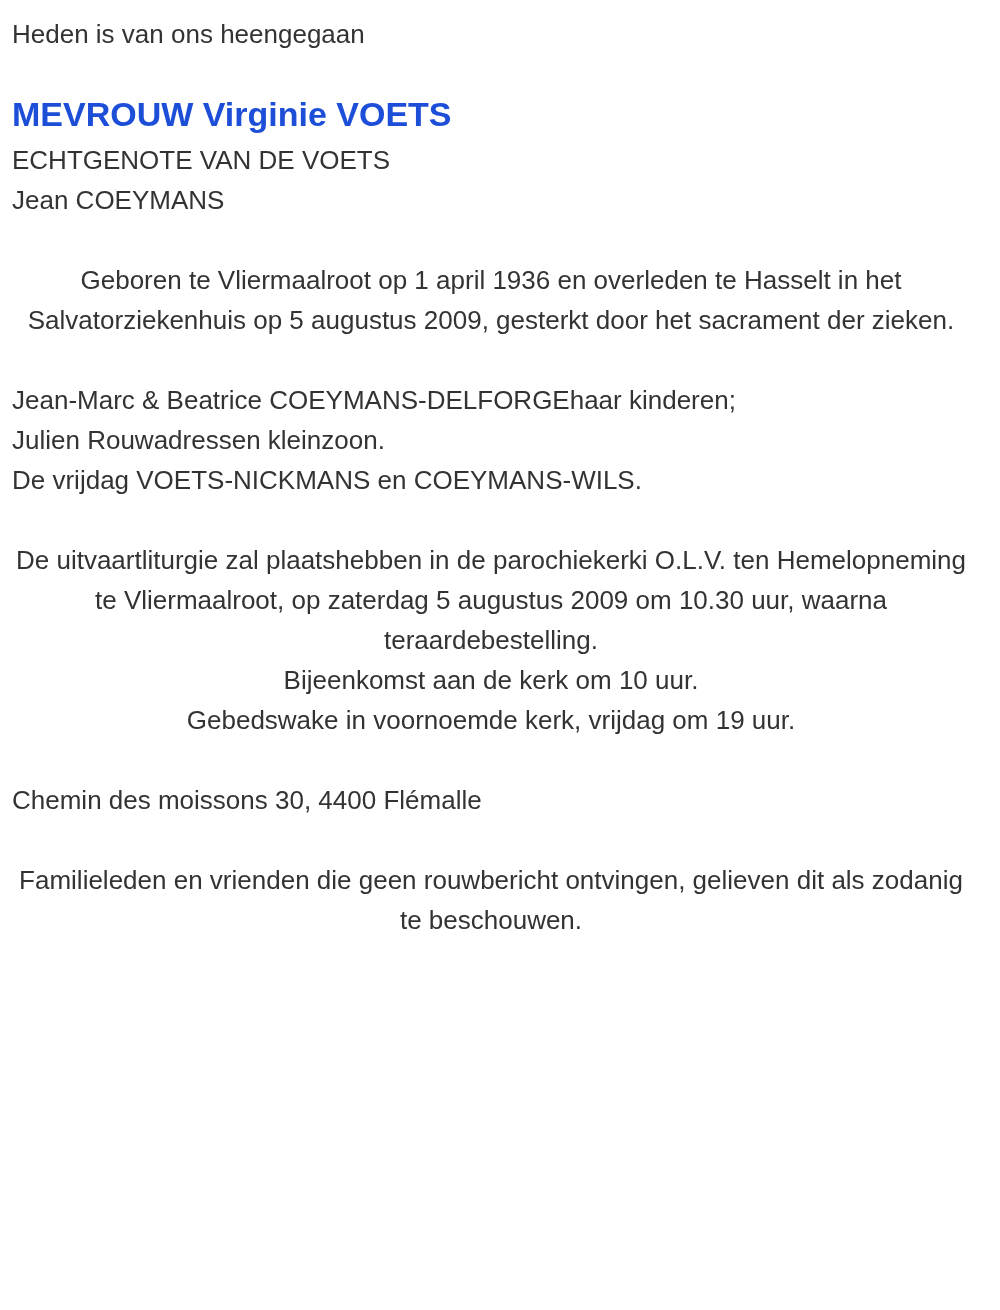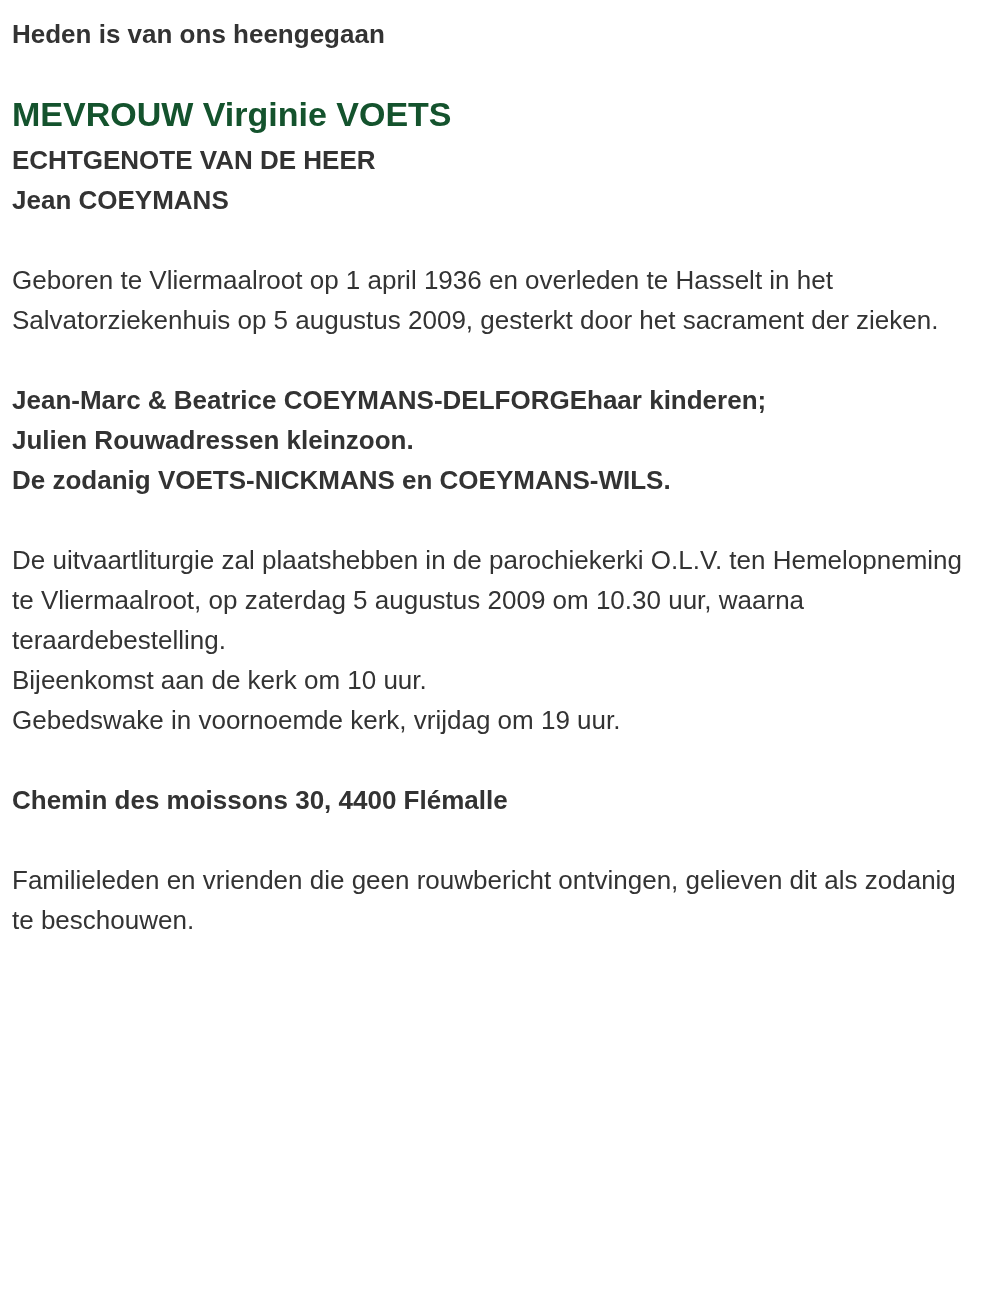--- a/index.html
+++ b/index.html
@@ -18,57 +18,57 @@
   .doc {
     width: 100%;
   }
   p, h1 {
     margin: 0;
   }
   .line {
     font-size: 26px;
     line-height: 40px;
     color: #333333;
-    font-weight: bold;
   }
   .intro {
     margin-bottom: 36px;
   }
   .title {
     font-size: 34px;
     line-height: 48px;
     font-weight: 700;
-    color: #14532d;
+    color: #1d4ed8;
     margin: 0 0 2px 0;
   }
   .block-gap {
     margin-top: 40px;
   }
   .para {
     font-size: 26px;
     line-height: 40px;
+    text-align: center;
   }
 </style>
 </head>
 <body>
 
 <div class="doc">
 
   <p class="line intro">Heden is van ons heengegaan</p>
 
   <h1 class="title">MEVROUW Virginie VOETS</h1>
-  <p class="line">ECHTGENOTE VAN DE HEER</p>
+  <p class="line">ECHTGENOTE VAN DE VOETS</p>
   <p class="line">Jean COEYMANS</p>
 
   <p class="para block-gap">Geboren te Vliermaalroot op 1 april 1936 en overleden te Hasselt in het Salvatorziekenhuis op 5 augustus 2009, gesterkt door het sacrament der zieken.</p>
 
   <div class="block-gap">
     <p class="line">Jean-Marc &amp; Beatrice COEYMANS-DELFORGEhaar kinderen;</p>
     <p class="line">Julien Rouwadressen kleinzoon.</p>
-    <p class="line">De zodanig VOETS-NICKMANS en COEYMANS-WILS.</p>
+    <p class="line">De vrijdag VOETS-NICKMANS en COEYMANS-WILS.</p>
   </div>
 
   <div class="block-gap">
     <p class="para">De uitvaartliturgie zal plaatshebben in de parochiekerki O.L.V. ten Hemelopneming te Vliermaalroot, op zaterdag 5 augustus 2009 om 10.30 uur, waarna teraardebestelling.</p>
     <p class="para">Bijeenkomst aan de kerk om 10 uur.</p>
     <p class="para">Gebedswake in voornoemde kerk, vrijdag om 19 uur.</p>
   </div>
 
 
   <div class="block-gap">

